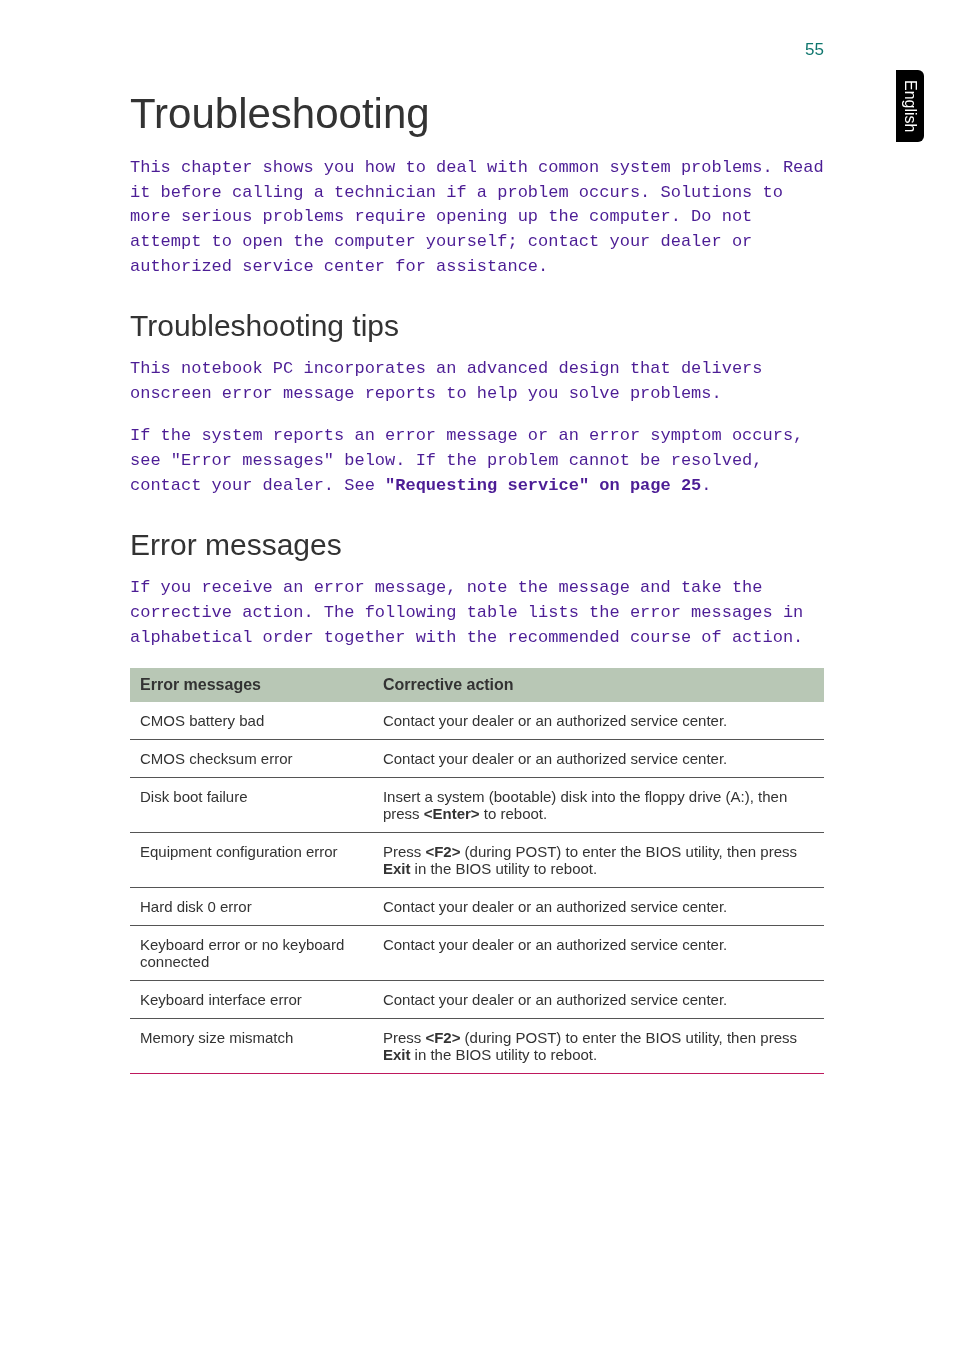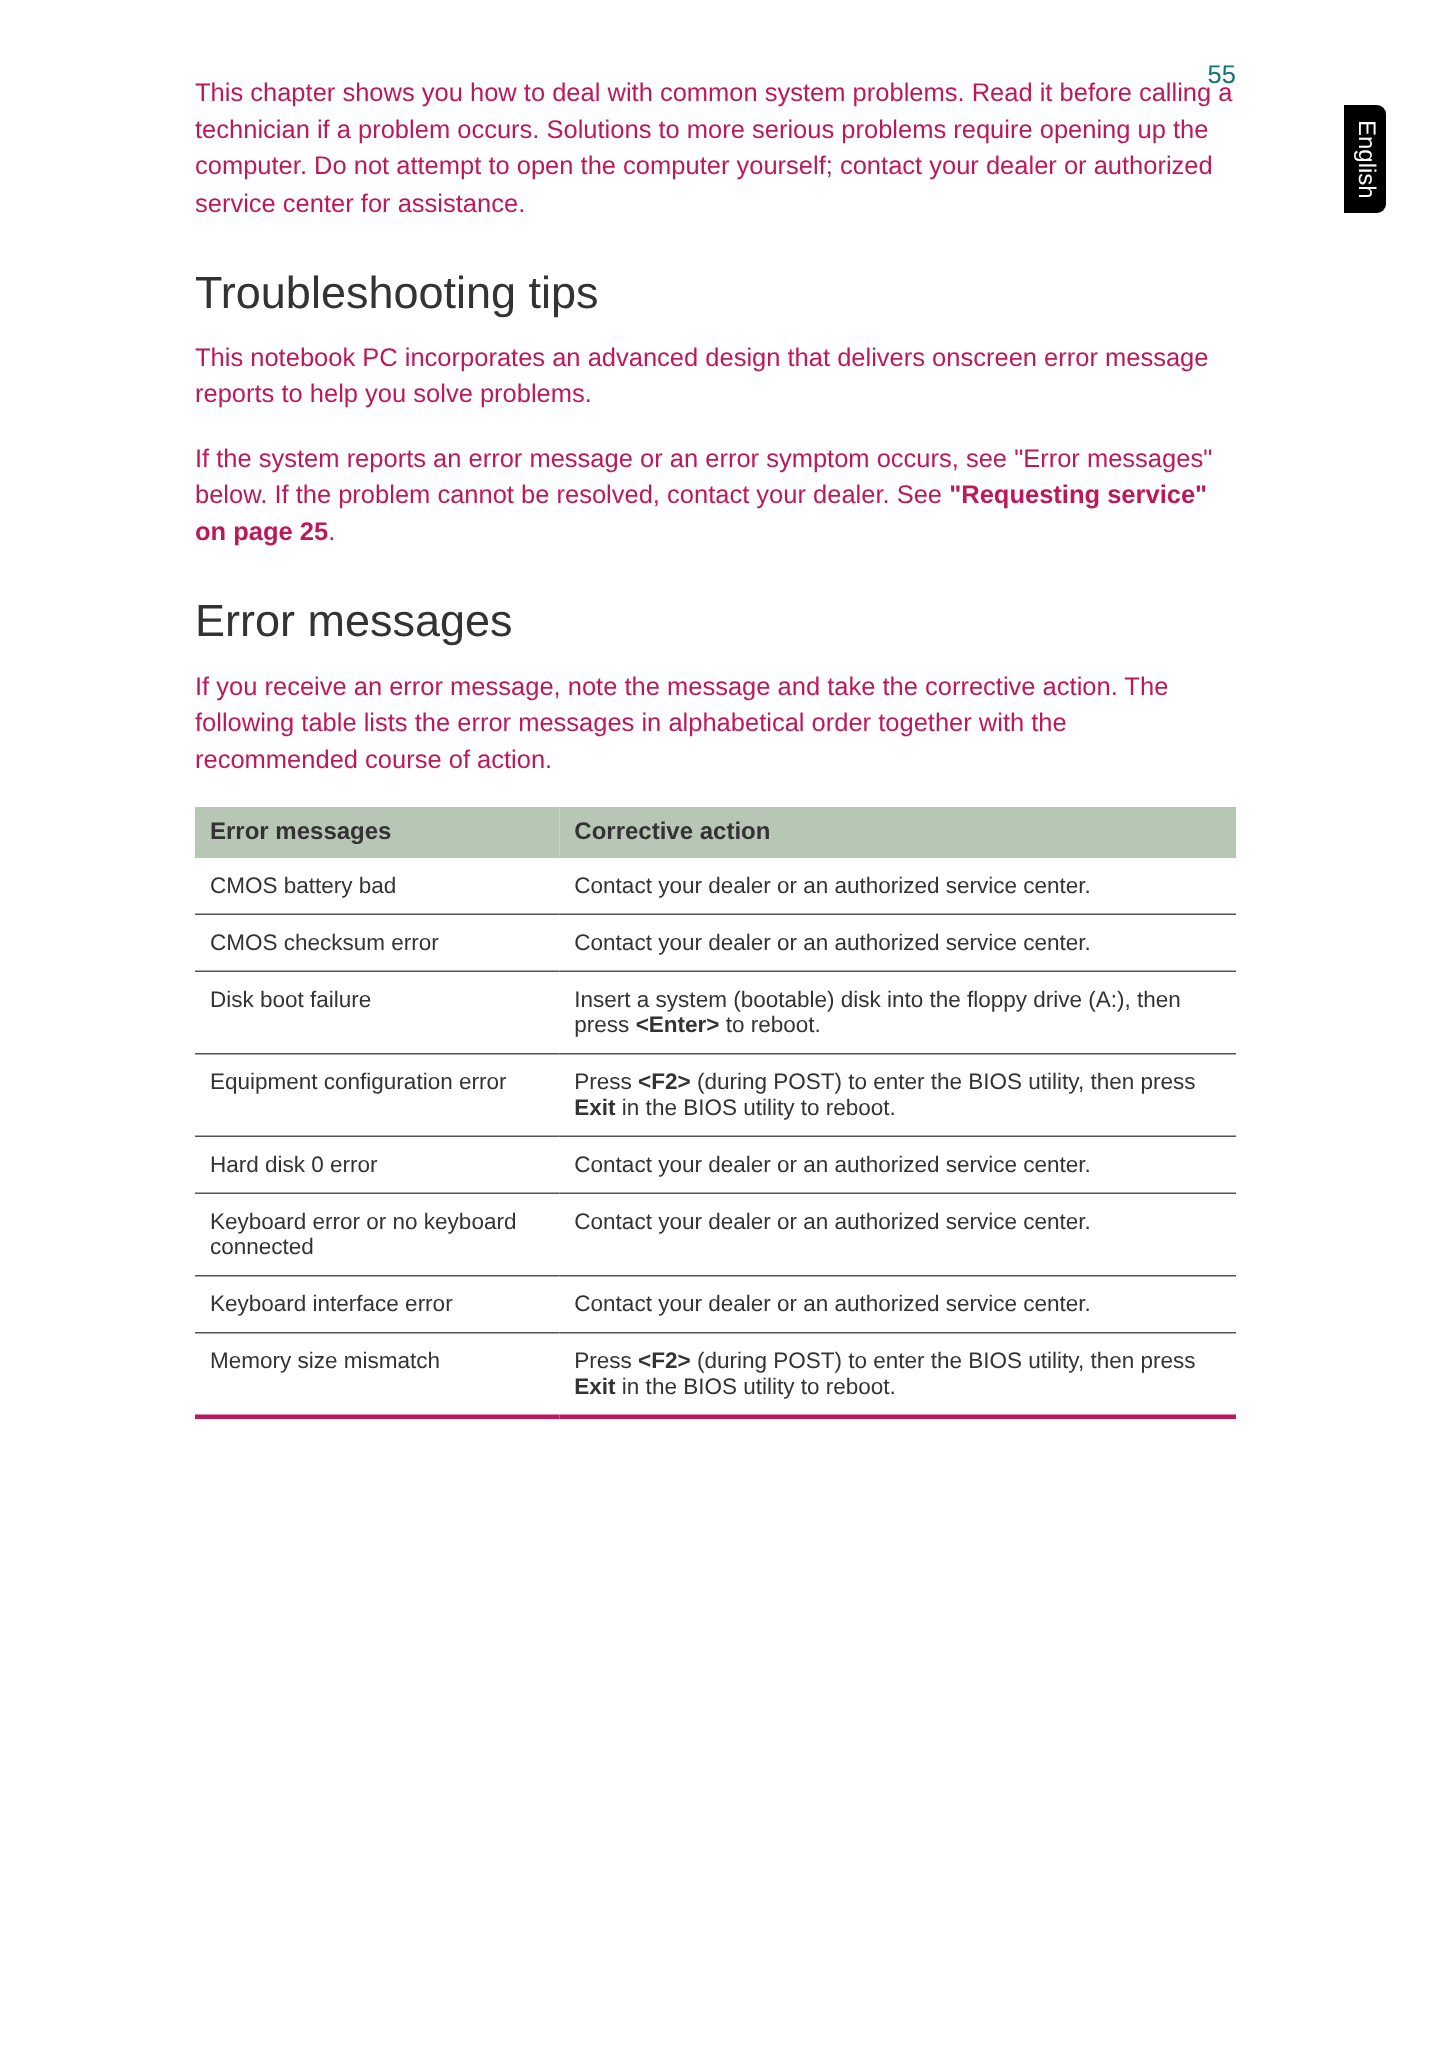--- a/index.html
+++ b/index.html
@@ -42,21 +42,22 @@
     h2 {
       font-size: 30px;
       font-weight: 400;
       margin: 30px 0 14px 0;
       color: #333;
     }
     .body-text {
       font-size: 17px;
       line-height: 1.45;
       margin: 0 0 18px 0;
-      color: #be185d;
+      color: #4c1d95;
+      font-family: Liberation Mono, monospace;
     }
     .bold {
       font-weight: bold;
     }
     table {
       border-collapse: collapse;
       width: 100%;
       margin-top: 12px;
     }
     th {
@@ -70,31 +71,32 @@
       padding: 10px 10px;
       font-size: 15px;
       vertical-align: top;
       border-bottom: 1px solid #555;
     }
     th:first-child, td:first-child {
       width: 35%;
       padding-right: 20px;
     }
     tr:last-child td {
-      border-bottom: 3px solid #be185d;
+      border-bottom: 1px solid #be185d;
       margin-top: 43px;
     }
   </style>
 </head>
 <body>
 
 <div class="page">
   <div class="page-number">55</div>
   <div class="side-tab">English</div>
 
+  <h1>Troubleshooting</h1>
 
   <p class="body-text">This chapter shows you how to deal with common system problems. Read it before calling a technician if a problem occurs. Solutions to more serious problems require opening up the computer. Do not attempt to open the computer yourself; contact your dealer or authorized service center for assistance.</p>
 
   <h2>Troubleshooting tips</h2>
 
   <p class="body-text">This notebook PC incorporates an advanced design that delivers onscreen error message reports to help you solve problems.</p>
 
   <p class="body-text">
     <span>If the system reports an error message or an error symptom occurs, see "Error messages" below. If the problem cannot be resolved, contact your dealer. See </span><span class="bold">"Requesting service" on page 25</span><span>.</span>
   </p>

